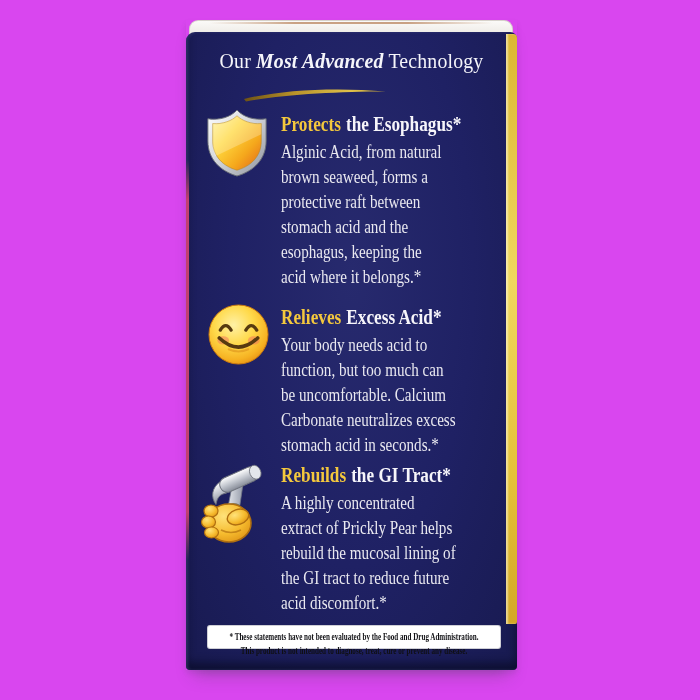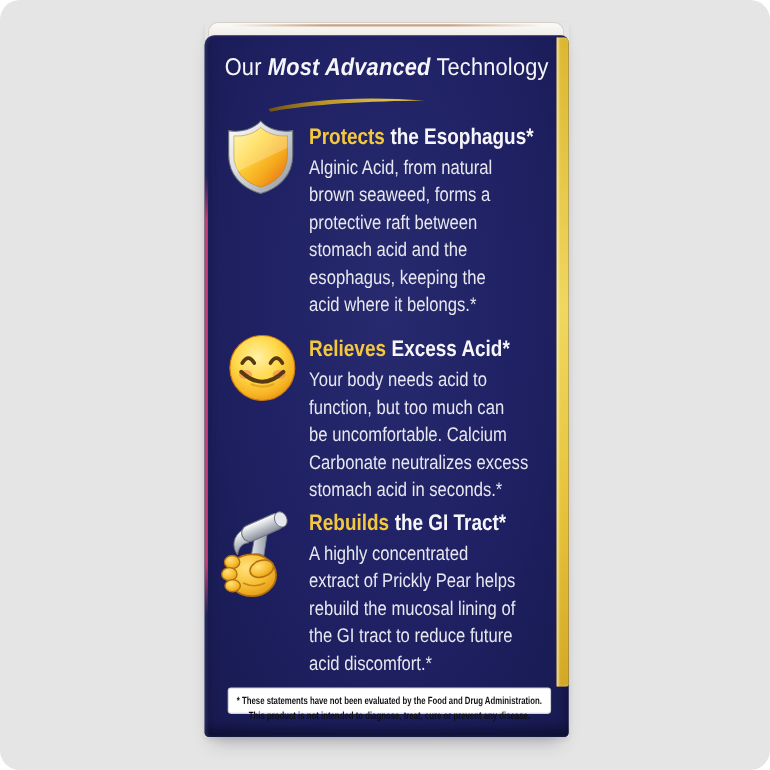--- a/index.html
+++ b/index.html
@@ -1,19 +1,18 @@
 <!DOCTYPE html>
 <html><head>
 <meta charset="utf-8">
 <style>
   html,body{margin:0;padding:0;}
   .stage{
-    position:relative;width:700px;height:700px;background:#e5e5e5;overflow:hidden;
-    font-family:Liberation Sans, sans-serif;
-    border-radius:18px;
+    position:relative;width:700px;height:700px;background:#d946ef;overflow:hidden;
+    font-family:Liberation Serif, serif;
   }
   .box{
     position:absolute;left:186px;top:20px;width:331px;height:650px;
     box-shadow:0 12px 16px -8px rgba(60,60,80,.38), 0 3px 5px rgba(70,70,90,.12);
   }
   .top-flap{
     position:absolute;top:0;left:3px;right:4px;height:17px;
     background:linear-gradient(180deg,#fbfaf8,#e9e6e0);
     border:1px solid #d6d2ca;border-bottom:none;border-radius:9px 9px 0 0;
   }

